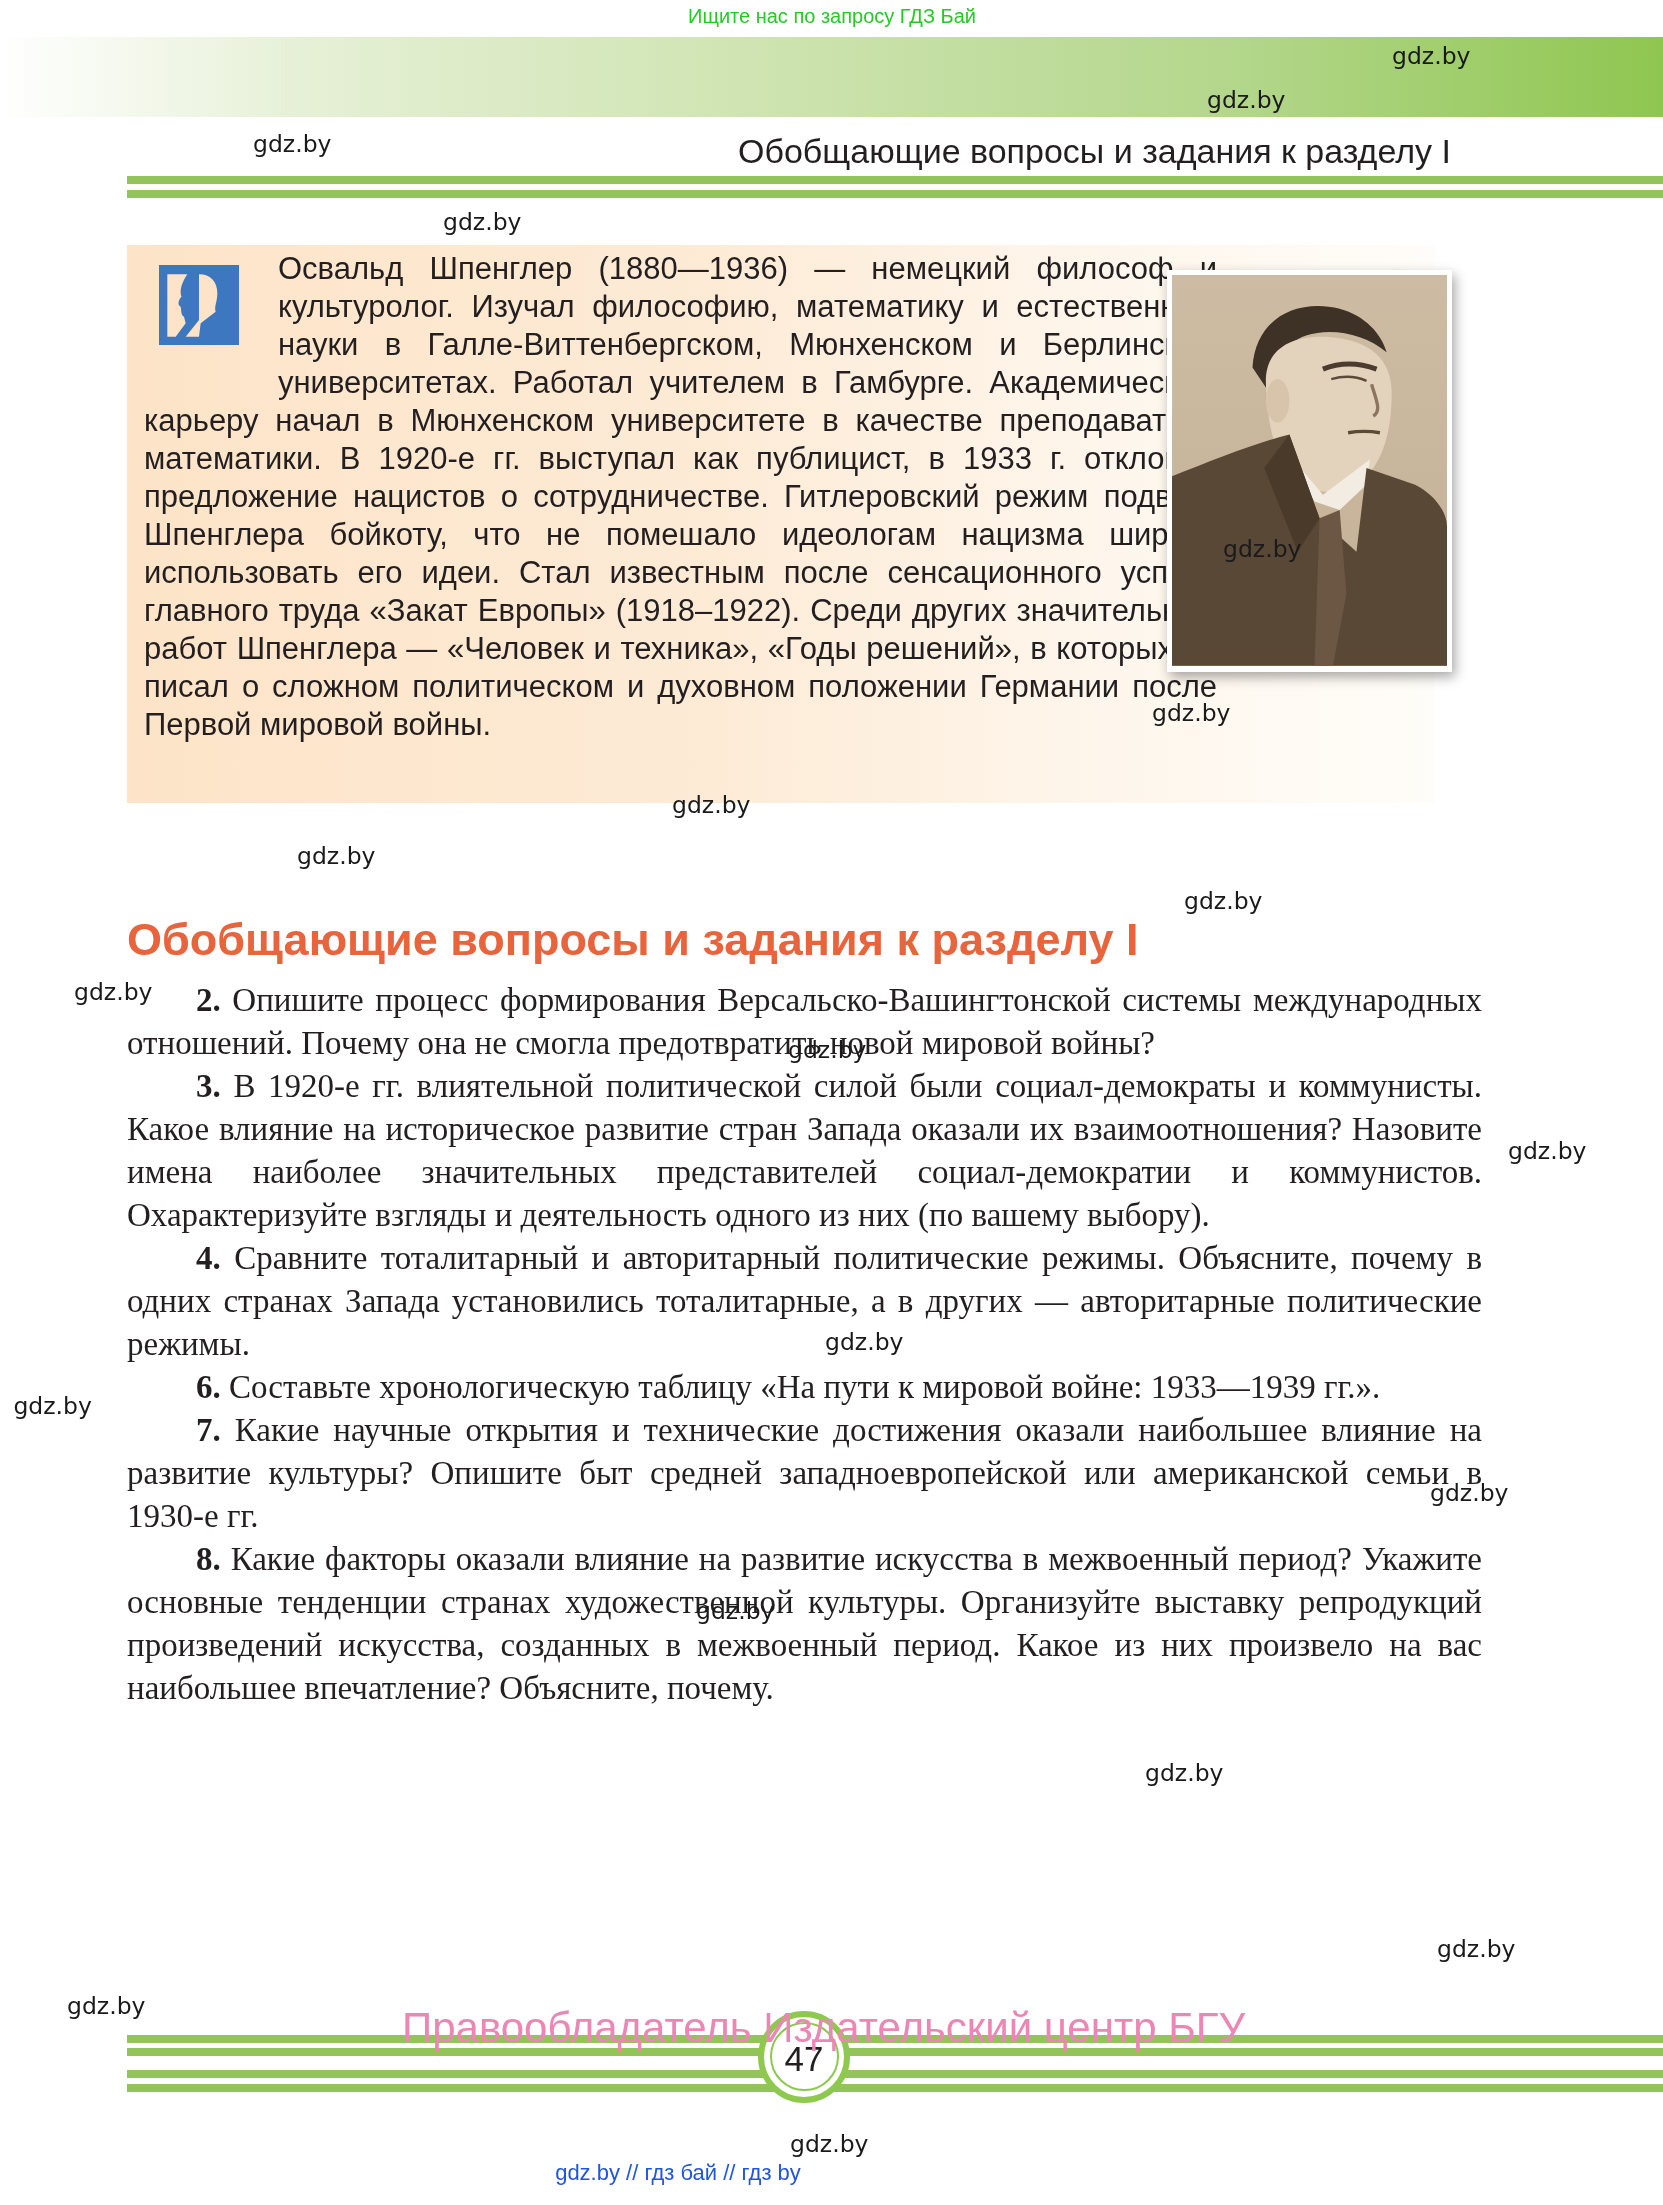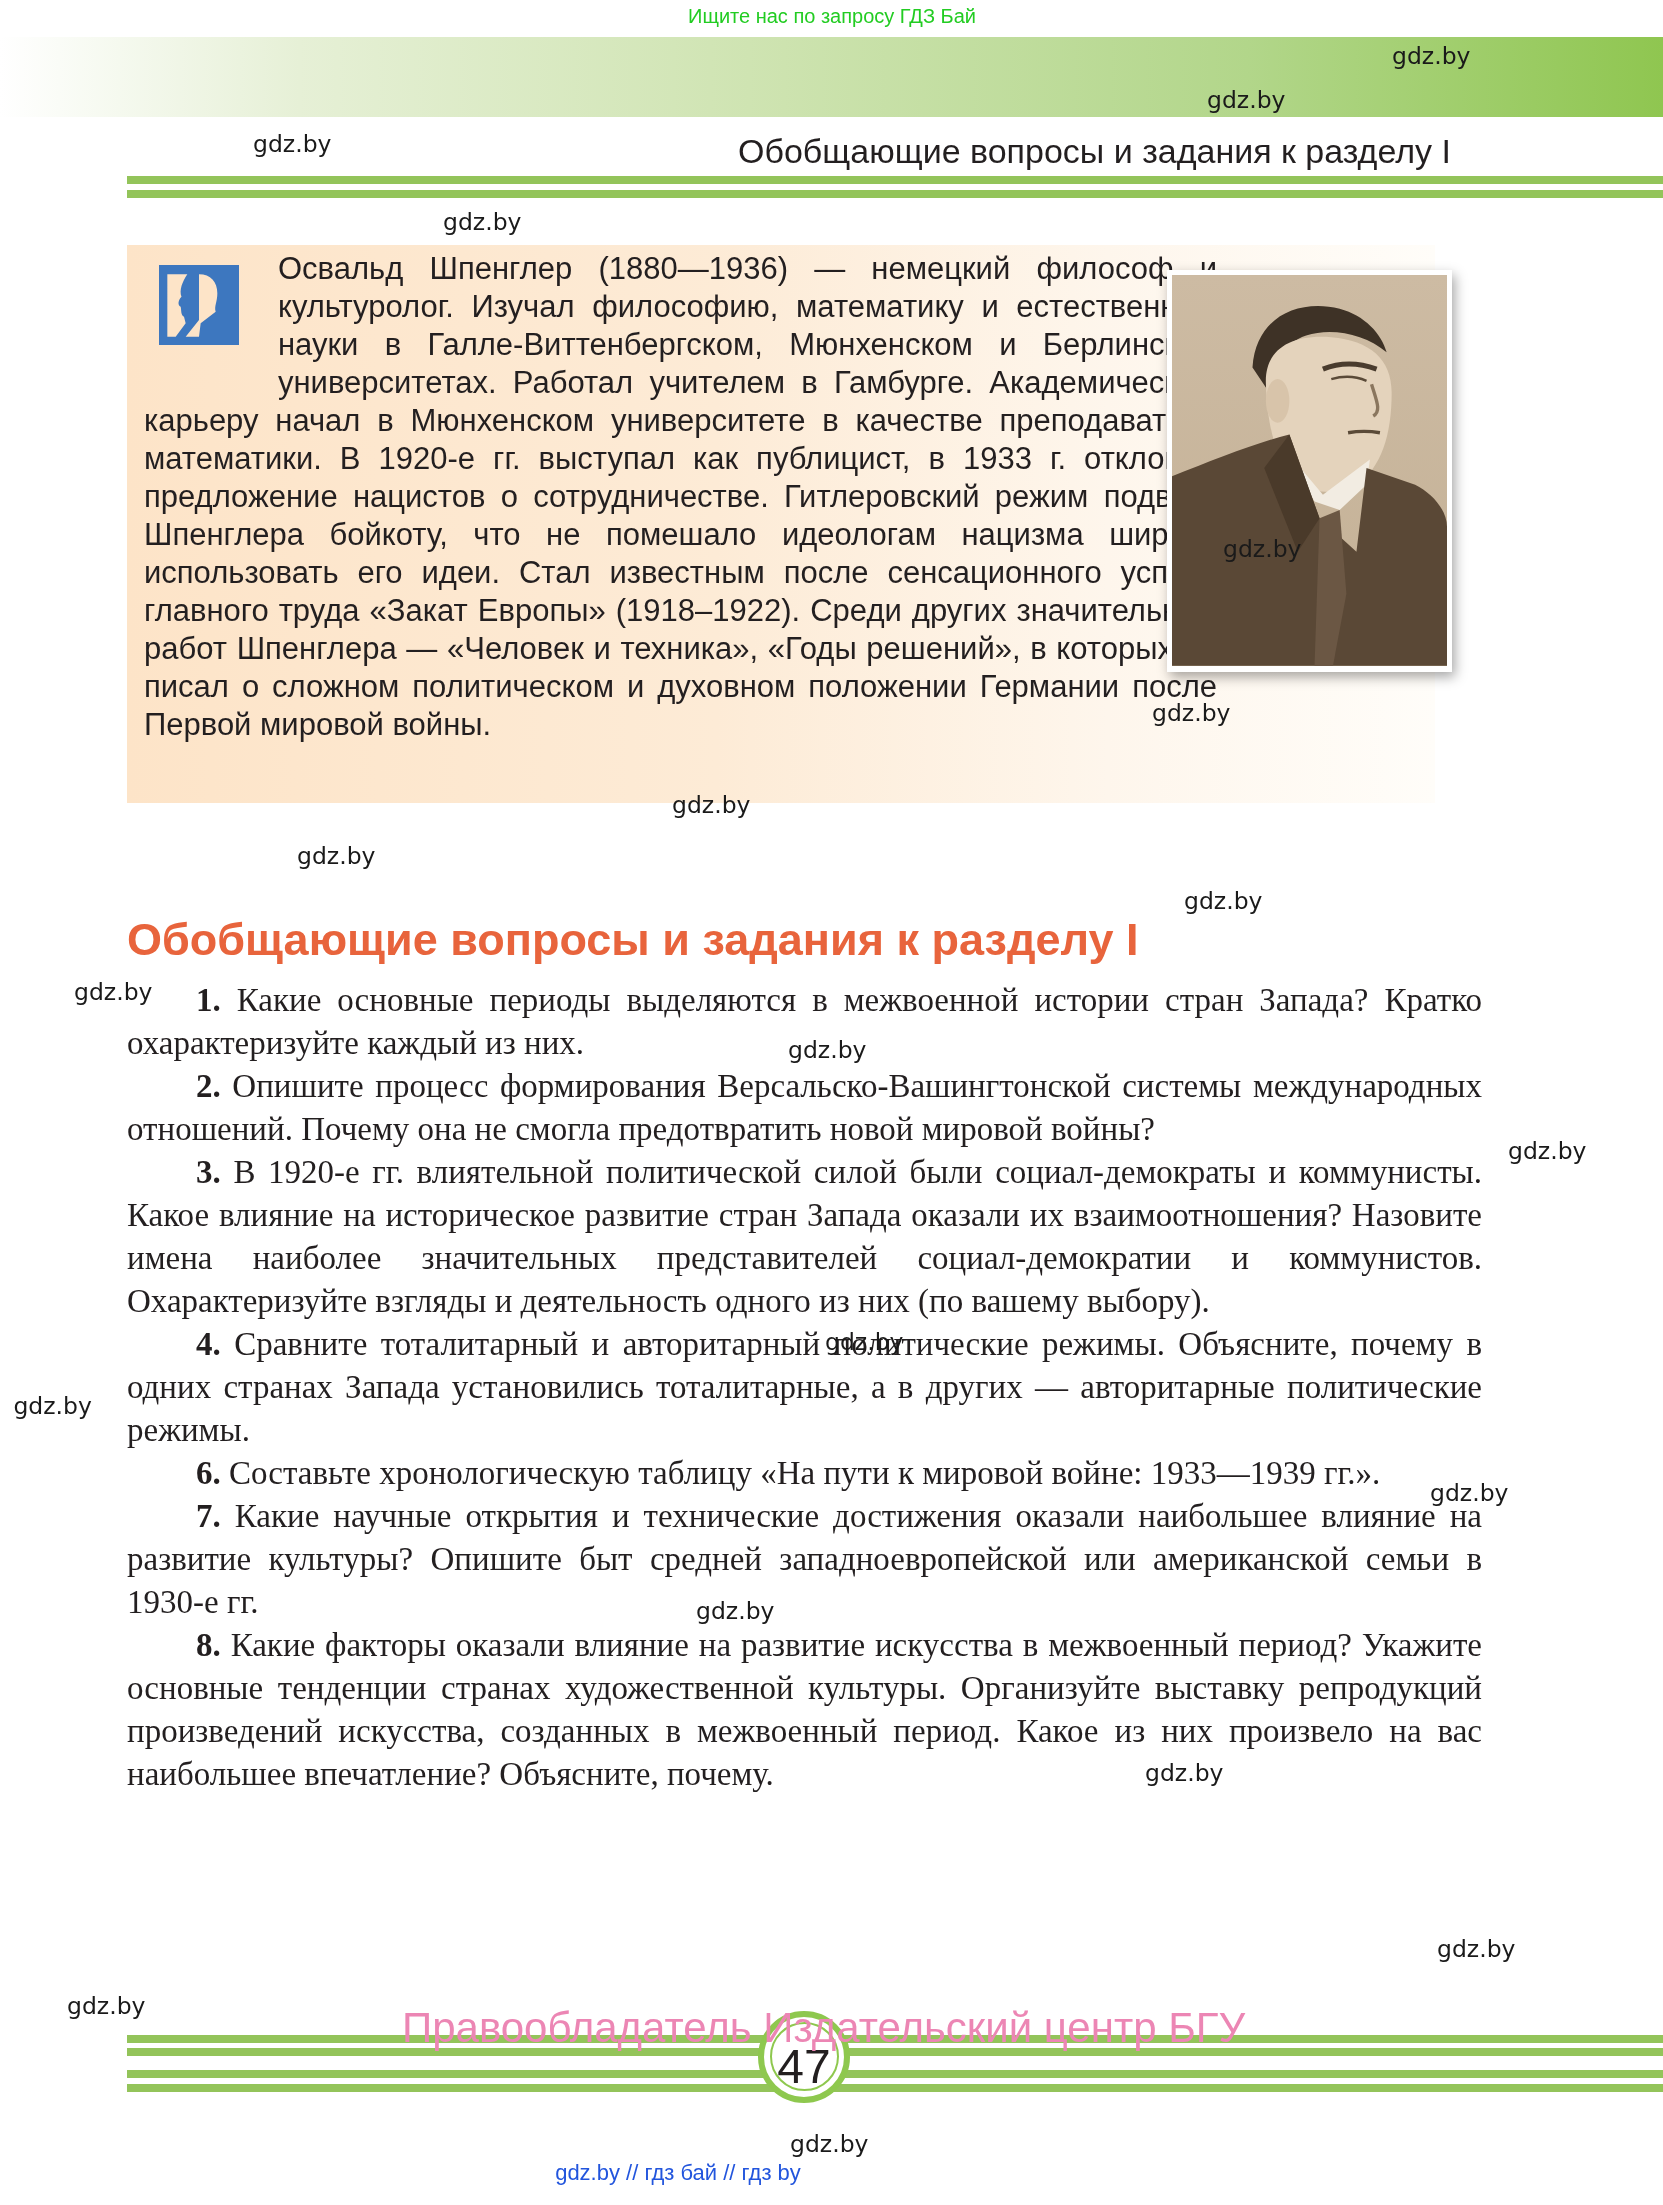--- a/index.html
+++ b/index.html
@@ -59,21 +59,21 @@
   }
   .page-circle {
     left:758px; top:2011px; width:92px; height:92px; border-radius:50%;
     border:6.7px solid #8ec84e; box-sizing:border-box; background:transparent;
   }
   .page-circle-inner {
     left:770px; top:2022px; width:69px; height:69px; border-radius:50%;
     border:2.5px solid #8ec84e; box-sizing:border-box; background:#fff;
   }
   .page-num {
-    left:758px; top:2039px; width:92px; text-align:center; font-size:48px; color:#231f20;
+    left:758px; top:2039px; width:92px; text-align:center; font-size:35px; color:#231f20;
   }
   .bottom-links {
     left:0; top:2160px; width:1356px; text-align:center; font-size:22px; color:#2255dd;
     font-family:"Liberation Sans", sans-serif;
   }
 </style>
 </head>
 <body>
 
 <div class="abs top-search">Ищите нас по запросу ГДЗ Бай</div>
@@ -122,21 +122,20 @@
 
     <path d="M0 240 C50 220 100 200 140 190 L176 290 L220 330 L232 230 L290 250 C310 260 328 280 328 300 L328 466 L0 466 Z" fill="#5a4836"></path>
     <path d="M176 290 L200 280 L208 380 L192 466 L170 466 Z" fill="#6b5744"></path>
     <path d="M140 190 L176 290 L150 330 L110 230 Z" fill="#4a3a2a"></path>
   </svg>
 </div>
 
 <div class="abs section-title">Обобщающие вопросы и задания к разделу I</div>
 
 <div class="abs questions">
-  <p><span class="qn">1.</span><span> Какие основные периоды выделяются в межвоенной истории стран Запада? Кратко охарактеризуйте каждый из них.</span></p>
   <p><span class="qn">2.</span><span> Опишите процесс формирования Версальско-Вашингтонской системы международных отношений. Почему она не смогла предотвратить новой мировой войны?</span></p>
   <p><span class="qn">3.</span><span> В 1920-е гг. влиятельной политической силой были социал-демократы и коммунисты. Какое влияние на историческое развитие стран Запада оказали их взаимоотношения? Назовите имена наиболее значительных представителей социал-демократии и коммунистов. Охарактеризуйте взгляды и деятельность одного из них (по вашему выбору).</span></p>
   <p><span class="qn">4.</span><span> Сравните тоталитарный и авторитарный политические режимы. Объясните, почему в одних странах Запада установились тоталитарные, а в других — авторитарные политические режимы.</span></p>
   <p><span class="qn">6.</span><span> Составьте хронологическую таблицу «На пути к мировой войне: 1933—1939 гг.».</span></p>
   <p><span class="qn">7.</span><span> Какие научные открытия и технические достижения оказали наибольшее влияние на развитие культуры? Опишите быт средней западноевропейской или американской семьи в 1930-е гг.</span></p>
   <p><span class="qn">8.</span><span> Какие факторы оказали влияние на развитие искусства в межвоенный период? Укажите основные тенденции странах художественной культуры. Организуйте выставку репродукций произведений искусства, созданных в межвоенный период. Какое из них произвело на вас наибольшее впечатление? Объясните, почему.</span></p>
 </div>
 
 <div class="abs footer-rules" style="top:2035px;"></div>
 <div class="abs footer-rules" style="top:2048px;"></div>

